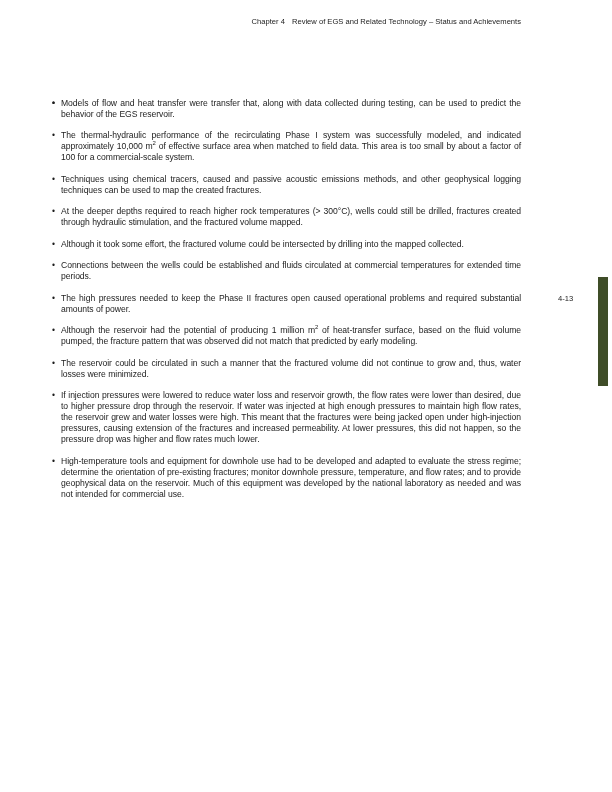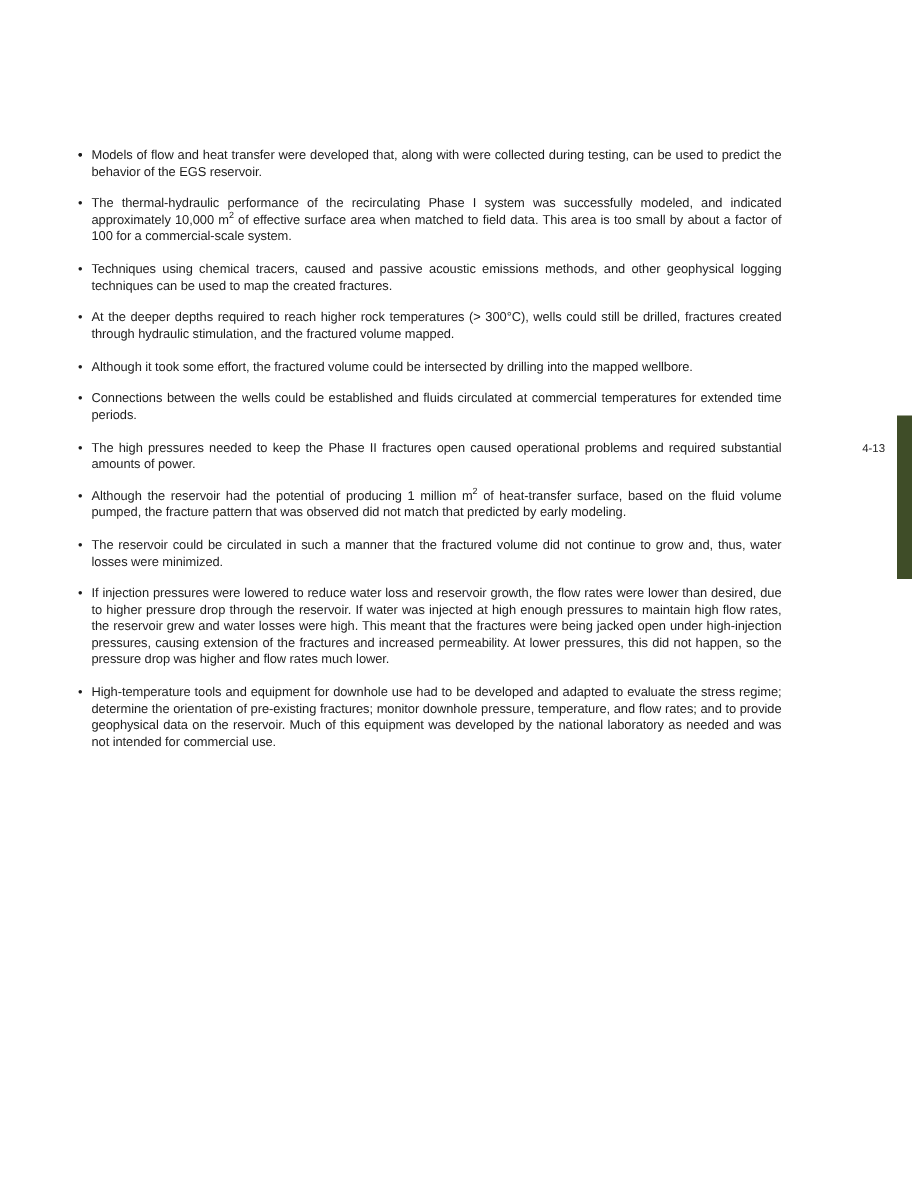--- a/index.html
+++ b/index.html
@@ -63,46 +63,48 @@
   ul.bullet-list li sup {
     font-size: 6px;
     line-height: 0;
     vertical-align: super;
   }
   .page-number {
     position: absolute;
     top: 294px;
     left: 558px;
     width: 32px;
-    text-align: right;
     font-size: 7.6px;
     color: #222222;
   }
   .section-tab {
     position: absolute;
     left: 598px;
     top: 277px;
     width: 10px;
     height: 109px;
   }
 </style>
 </head>
 <body>
 
 <div class="page">
 
+  <div class="running-header">
+    <span class="chapter">Chapter 4</span><span>Review of EGS and Related Technology – Status and Achievements</span>
+  </div>
 
   <div class="content">
     <ul class="bullet-list" id="bullet-list">
         <li><span class="marker">•</span></li>
-        <li><span class="marker">•</span><span>Models of flow and heat transfer were developed that, along with were collected during testing, can be used to predict the behavior of the EGS reservoir.</span></li>
+        <li><span class="marker">•</span><span>Models of flow and heat transfer were transfer that, along with data collected during testing, can be used to predict the behavior of the EGS reservoir.</span></li>
         <li><span class="marker">•</span><span>The thermal-hydraulic performance of the recirculating Phase I system was successfully modeled, and indicated approximately 10,000 m<sup>2</sup> of effective surface area when matched to field data. This area is too small by about a factor of 100 for a commercial-scale system.</span></li>
         <li><span class="marker">•</span><span>Techniques using chemical tracers, caused and passive acoustic emissions methods, and other geophysical logging techniques can be used to map the created fractures.</span></li>
         <li><span class="marker">•</span><span>At the deeper depths required to reach higher rock temperatures (&gt; 300°C), wells could still be drilled, fractures created through hydraulic stimulation, and the fractured volume mapped.</span></li>
-        <li><span class="marker">•</span><span>Although it took some effort, the fractured volume could be intersected by drilling into the mapped wellbore.</span></li>
+        <li><span class="marker">•</span><span>Although it took some effort, the fractured volume could be intersected by drilling into the mapped collected.</span></li>
         <li><span class="marker">•</span><span>Connections between the wells could be established and fluids circulated at commercial temperatures for extended time periods.</span></li>
         <li><span class="marker">•</span><span>The high pressures needed to keep the Phase II fractures open caused operational problems and required substantial amounts of power.</span></li>
         <li><span class="marker">•</span><span>Although the reservoir had the potential of producing 1 million m<sup>2</sup> of heat-transfer surface, based on the fluid volume pumped, the fracture pattern that was observed did not match that predicted by early modeling.</span></li>
         <li><span class="marker">•</span><span>The reservoir could be circulated in such a manner that the fractured volume did not continue to grow and, thus, water losses were minimized.</span></li>
         <li><span class="marker">•</span><span>If injection pressures were lowered to reduce water loss and reservoir growth, the flow rates were lower than desired, due to higher pressure drop through the reservoir. If water was injected at high enough pressures to maintain high flow rates, the reservoir grew and water losses were high. This meant that the fractures were being jacked open under high-injection pressures, causing extension of the fractures and increased permeability. At lower pressures, this did not happen, so the pressure drop was higher and flow rates much lower.</span></li>
         <li><span class="marker">•</span><span>High-temperature tools and equipment for downhole use had to be developed and adapted to evaluate the stress regime; determine the orientation of pre-existing fractures; monitor downhole pressure, temperature, and flow rates; and to provide geophysical data on the reservoir. Much of this equipment was developed by the national laboratory as needed and was not intended for commercial use.</span></li>
       </ul>
   </div>
 
   <div class="page-number">4-13</div>

